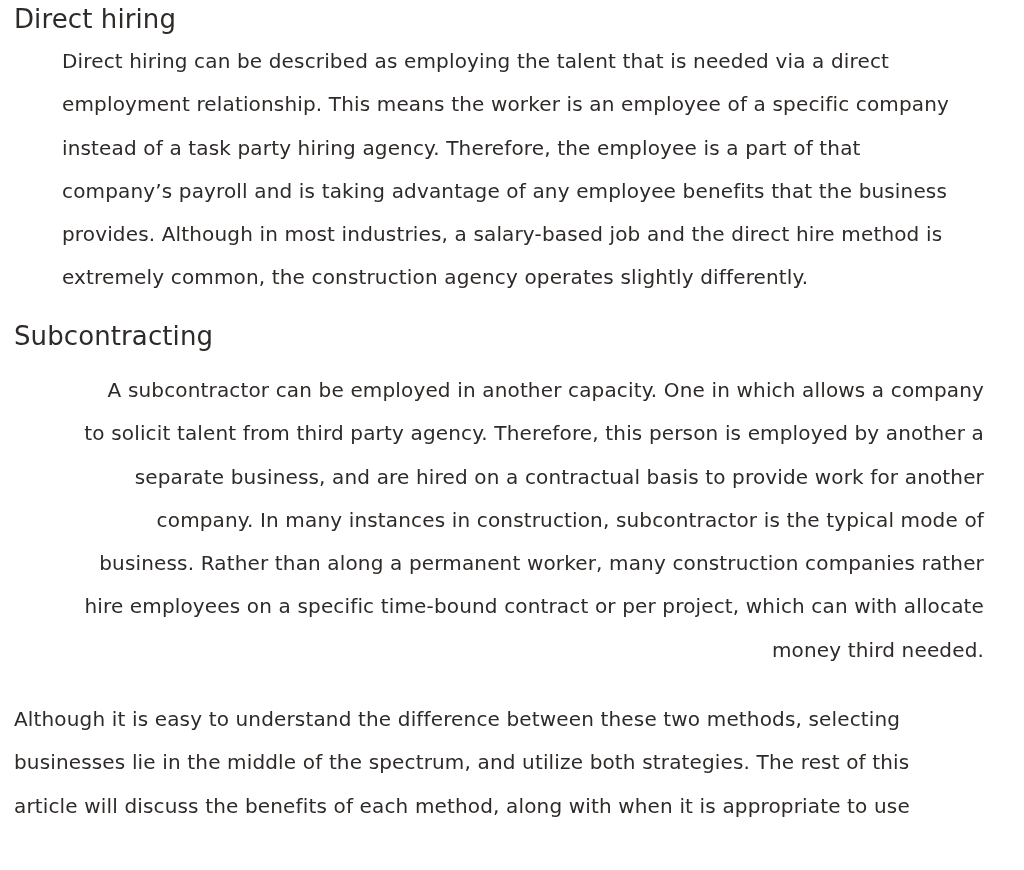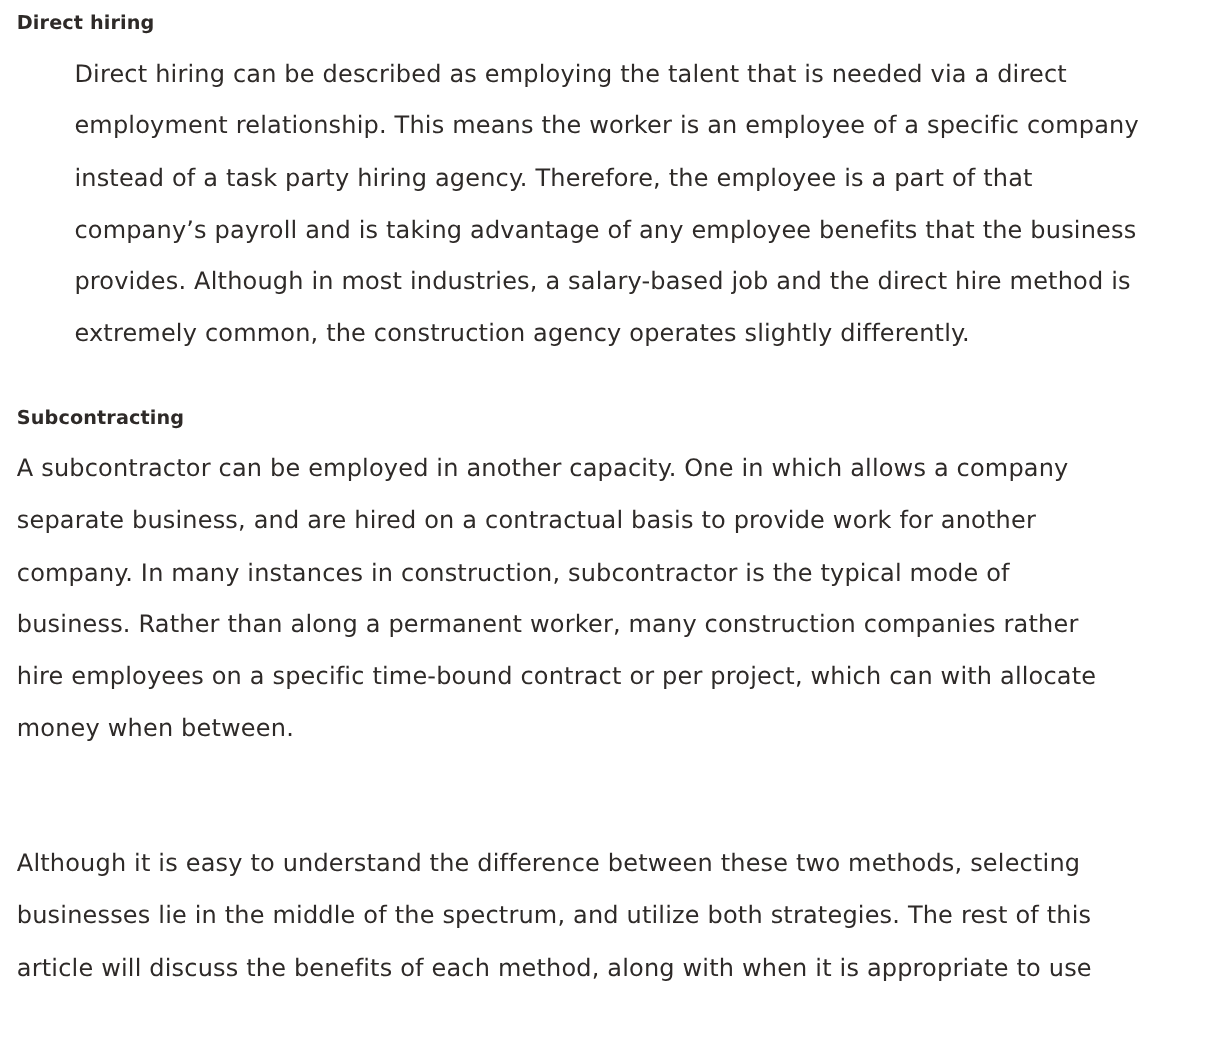--- a/index.html
+++ b/index.html
@@ -13,36 +13,36 @@
       overflow: hidden;
       font-family: "DejaVu Sans", sans-serif;
       color: #2e2a28;
     }
     .article {
       position: relative;
       padding: 0 40px 0 14px;
       width: 970px;
     }
     .section-heading {
-      font-weight: bold;
-      font-size: 16px;
+      font-weight: normal;
+      font-size: 26px;
       line-height: 24px;
       margin: 0;
       letter-spacing: 0.1px;
     }
     .section-body {
       font-size: 20px;
       line-height: 43.3px;
       margin: 0;
       letter-spacing: 0.15px;
     }
     #h1 { position: absolute; top: 7px; left: 14px; }
     #p1 { position: absolute; top: 40px; left: 14px; width: 970px; margin-left: 48px; }
-    #h2 { position: absolute; top: 336px; left: 14px; }
-    #p2 { position: absolute; top: 369px; left: 14px; width: 970px; }
+    #h2 { position: absolute; top: 324px; left: 14px; }
+    #p2 { position: absolute; top: 369px; left: 14px; width: 970px; text-align: right; }
     #p3 { position: absolute; top: 698px; left: 14px; width: 970px; }
     .line { display: block; white-space: nowrap; }
   </style>
 </head>
 <body>
 
 <div class="article">
 
   <h2 id="h1" class="section-heading">Direct hiring</h2>
 
@@ -52,25 +52,26 @@
     <span class="line">instead of a task party hiring agency. Therefore, the employee is a part of that</span>
     <span class="line">company’s payroll and is taking advantage of any employee benefits that the business</span>
     <span class="line">provides. Although in most industries, a salary-based job and the direct hire method is</span>
     <span class="line">extremely common, the construction agency operates slightly differently.</span>
   </p>
 
   <h2 id="h2" class="section-heading">Subcontracting</h2>
 
   <p id="p2" class="section-body">
     <span class="line">A subcontractor can be employed in another capacity. One in which allows a company</span>
+    <span class="line">to solicit talent from third party agency. Therefore, this person is employed by another a</span>
     <span class="line">separate business, and are hired on a contractual basis to provide work for another</span>
     <span class="line">company. In many instances in construction, subcontractor is the typical mode of</span>
     <span class="line">business. Rather than along a permanent worker, many construction companies rather</span>
     <span class="line">hire employees on a specific time-bound contract or per project, which can with allocate</span>
-    <span class="line">money when between.</span>
+    <span class="line">money third needed.</span>
   </p>
 
   <p id="p3" class="section-body">
     <span class="line">Although it is easy to understand the difference between these two methods, selecting</span>
     <span class="line">businesses lie in the middle of the spectrum, and utilize both strategies. The rest of this</span>
     <span class="line">article will discuss the benefits of each method, along with when it is appropriate to use</span>
   </p>
 
 </div>
 

